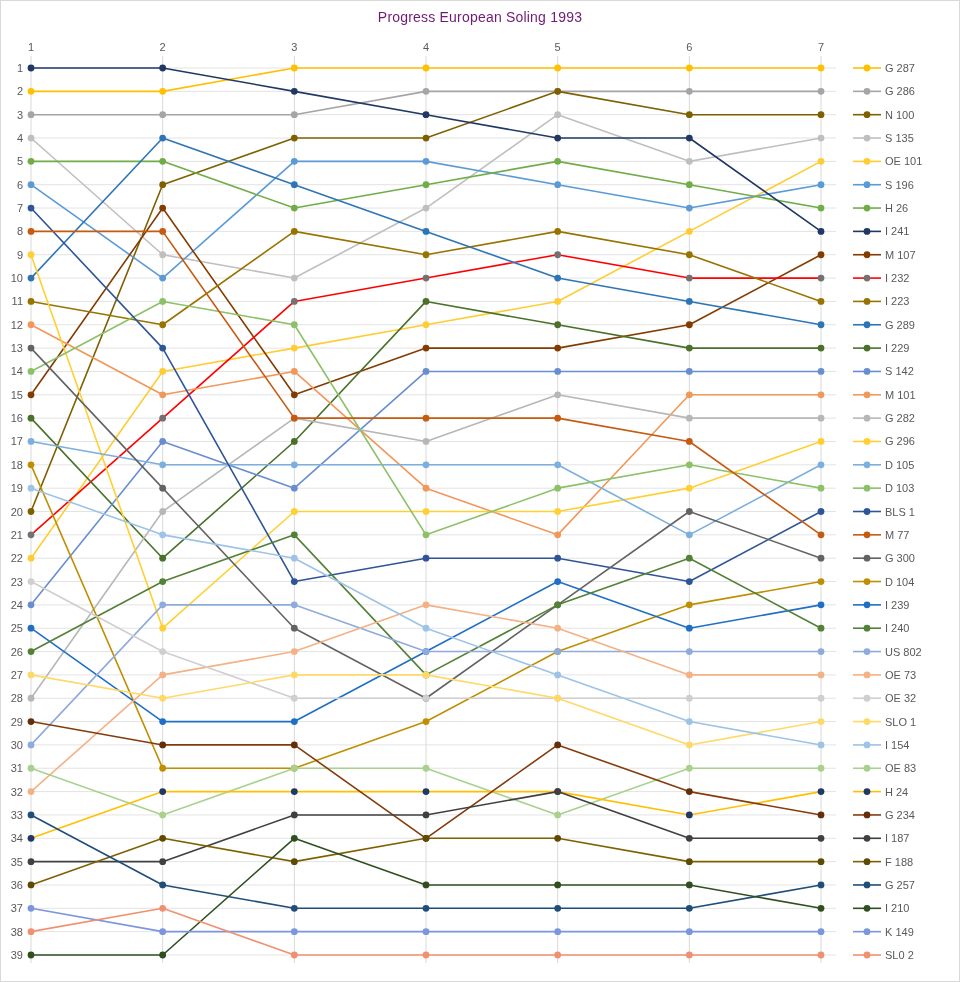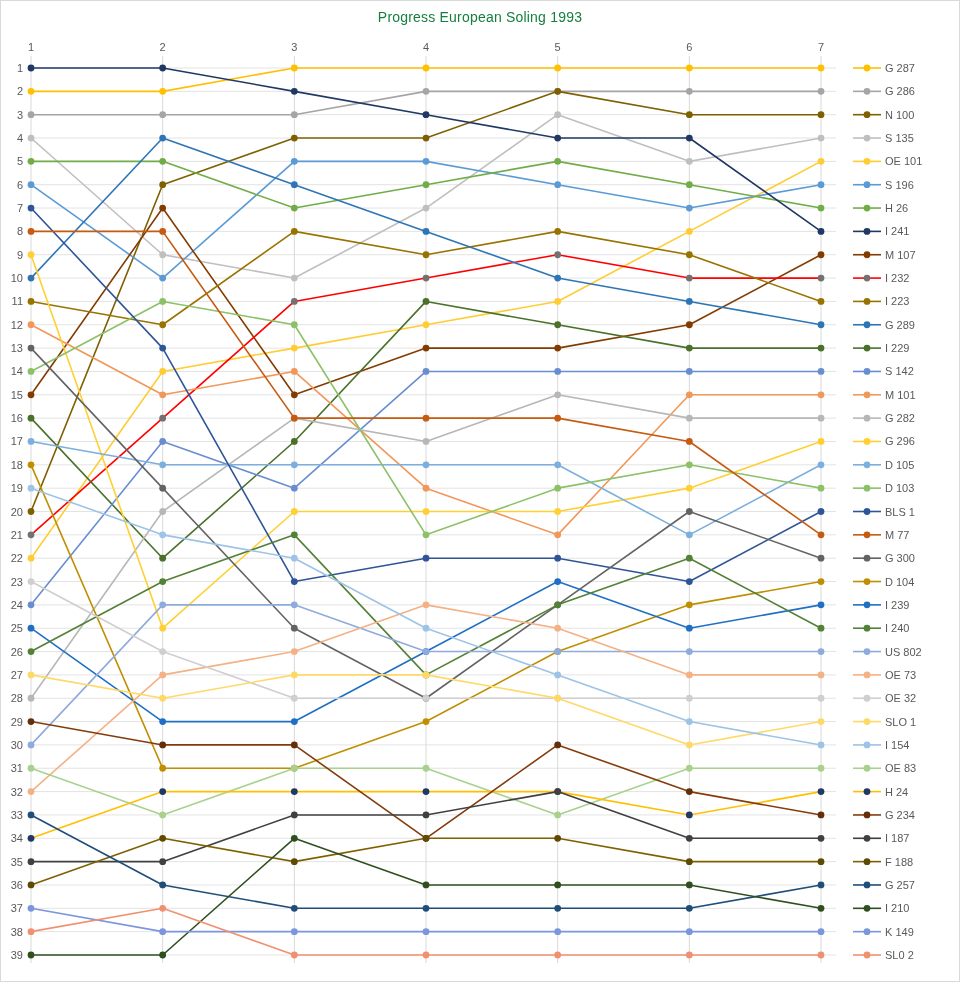--- a/index.html
+++ b/index.html
@@ -1,18 +1,18 @@
 <!DOCTYPE html>
 <html><head>
 <meta charset="utf-8">
 <style>
   html,body{margin:0;padding:0;background:#ffffff;font-family:"Liberation Sans",sans-serif;}
   #frame{position:relative;width:958px;height:980px;border:1px solid #d9d9d9;background:#ffffff;overflow:hidden;}
   #chart-title{position:absolute;top:8px;left:0;width:100%;text-align:center;
-    font-size:14px;color:#15803d;letter-spacing:0.2px;}
+    font-size:14px;color:#701a75;letter-spacing:0.2px;}
   #plot-svg{position:absolute;top:0;left:0;}
 </style>
 </head>
 <body>
 
 <div id="frame">
   <div id="chart-title">Progress European Soling 1993</div>
   <svg id="plot-svg" width="958" height="980" viewBox="0 0 958 980">
       <line x1="30" y1="67" x2="835" y2="67" stroke="#e3e3e3" stroke-width="1"></line>
       <line x1="30" y1="90.34210526315789" x2="835" y2="90.34210526315789" stroke="#e3e3e3" stroke-width="1"></line>

